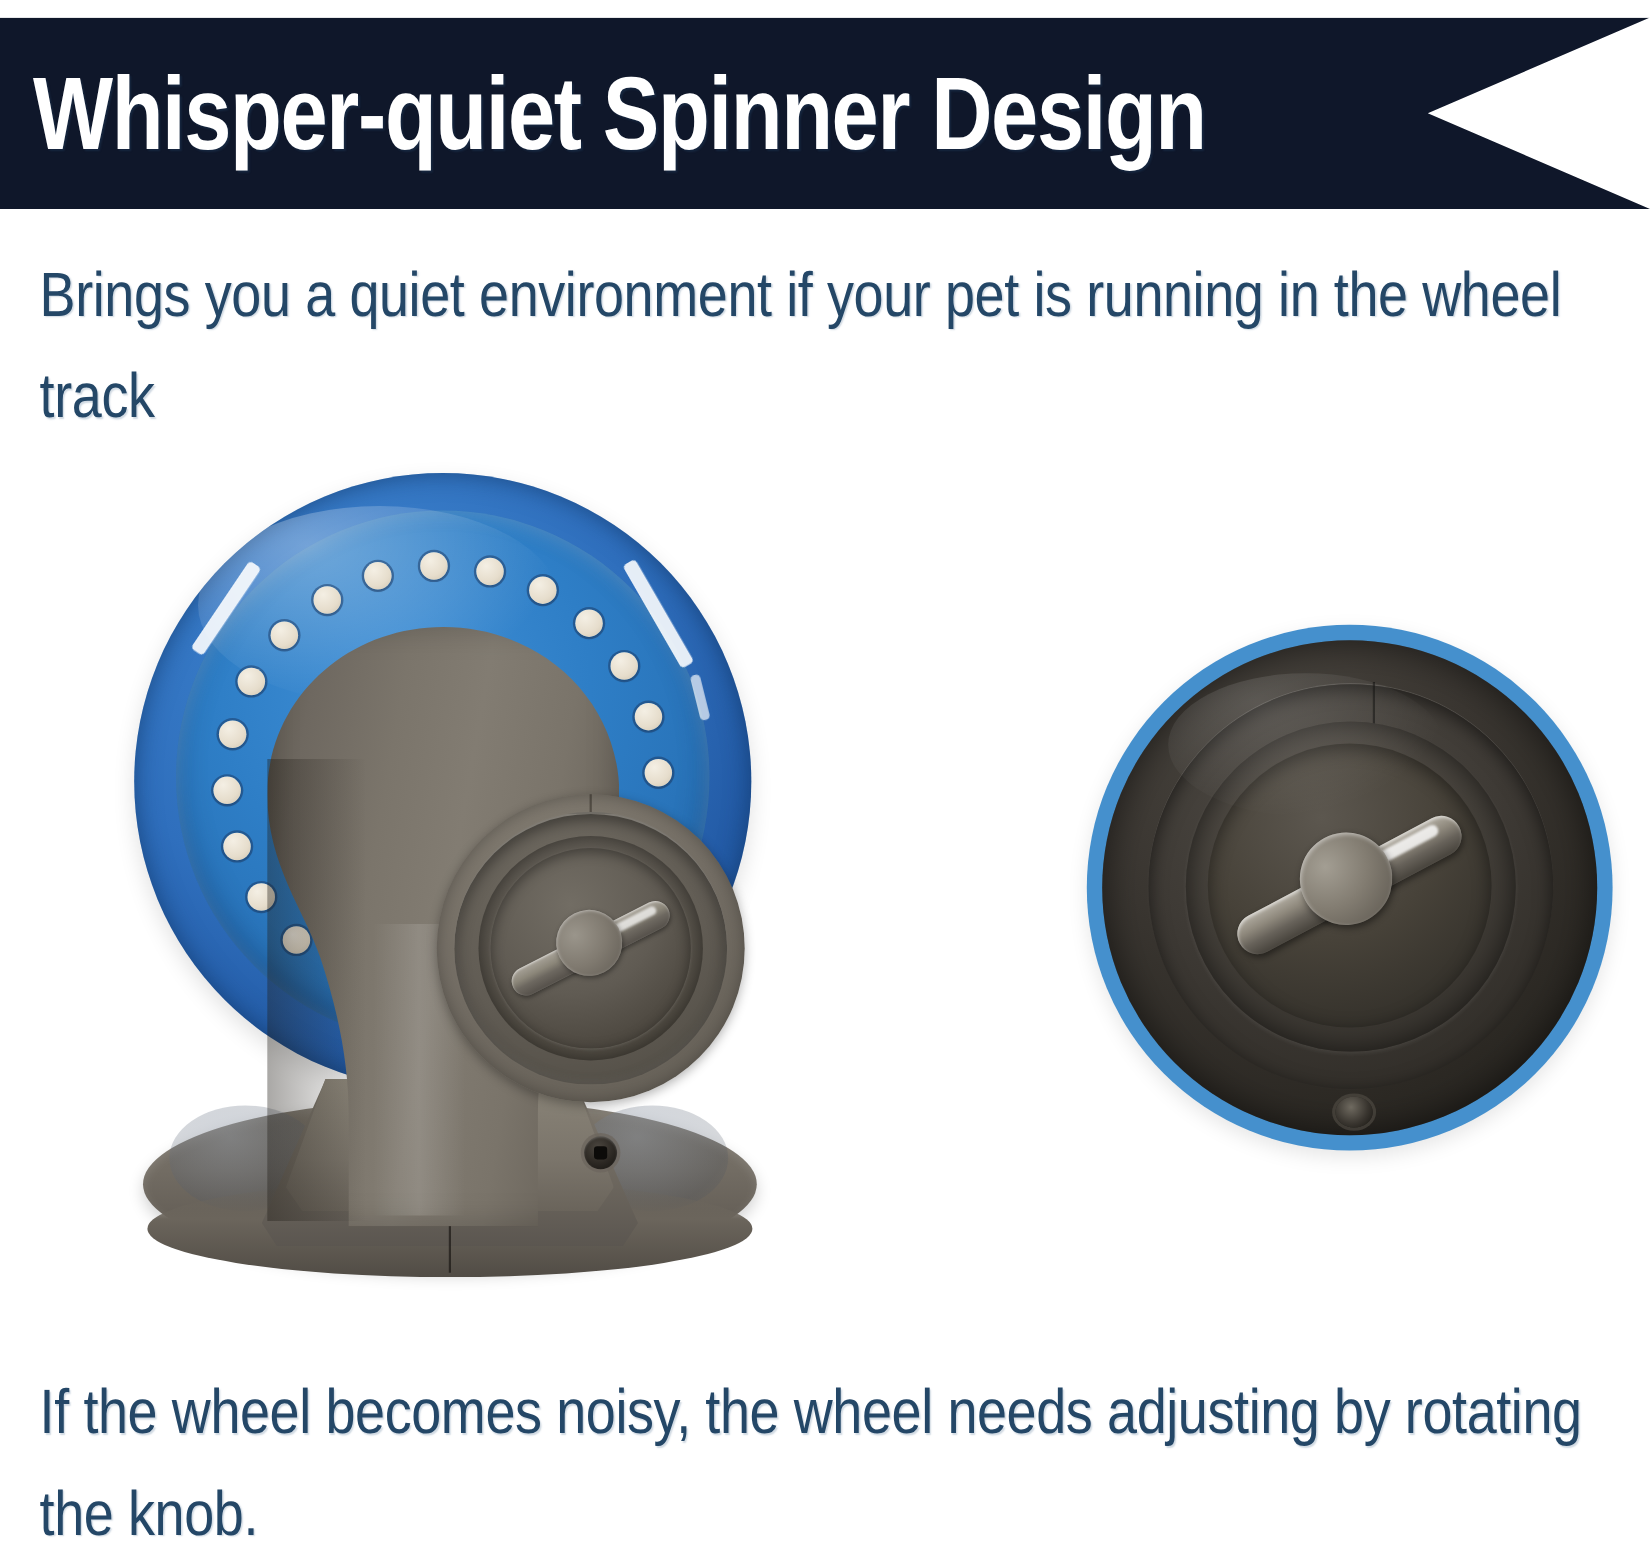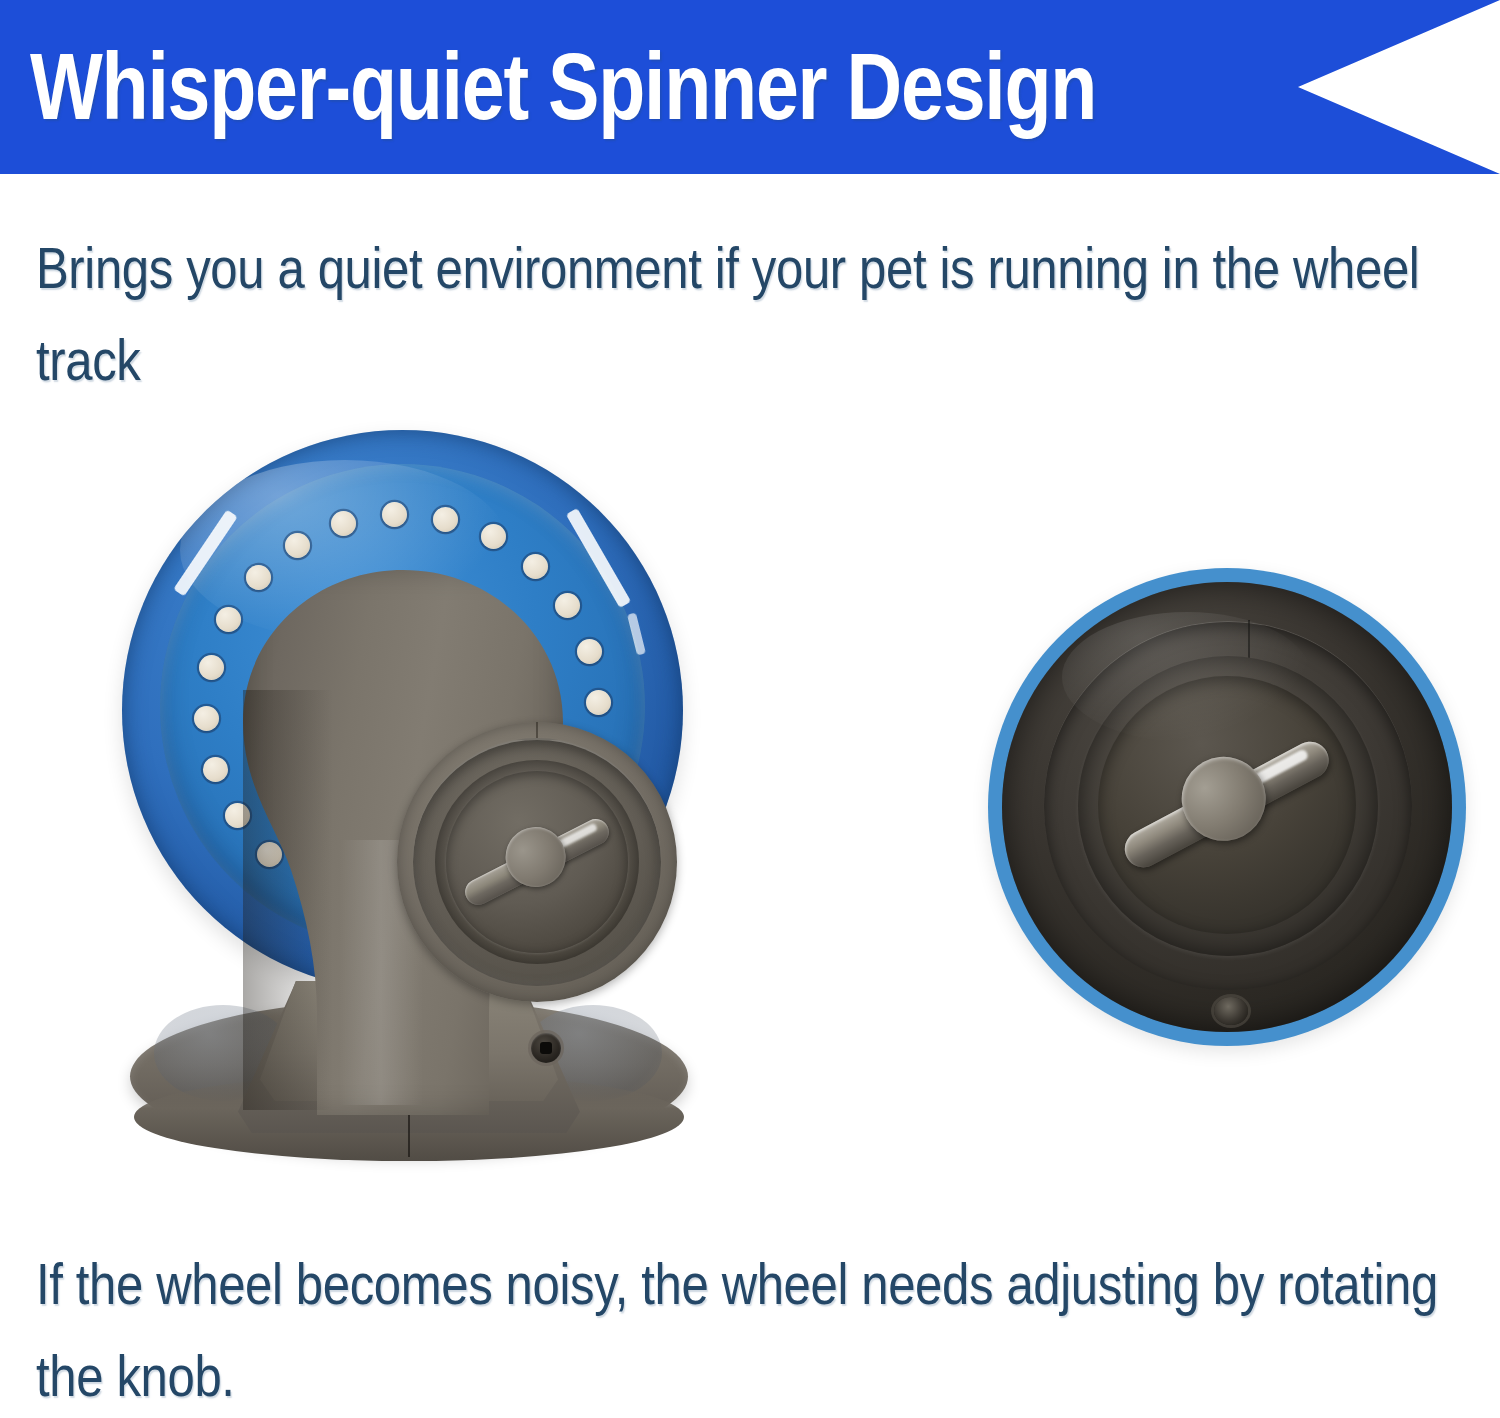--- a/index.html
+++ b/index.html
@@ -6,22 +6,22 @@
   html,body { background:#ffffff; }
   body {
     width:1500px; height:1418px;
     position:relative; overflow:hidden;
     font-family:"Liberation Sans", sans-serif;
     background:#ffffff;
   }
 
   
   #banner {
-    position:absolute; left:0; top:0; width:1500px; height:174px;
-    background:#1d4ed8;
+    position:absolute; left:0; top:16px; width:1500px; height:174px;
+    background:#0f172a;
     -webkit-clip-path: polygon(0 0, 1500px 0, 1500px 0,
         1298px 87px, 1500px 174px, 1500px 174px, 0 174px);
     clip-path: polygon(0 0, 1500px 0, 1500px 0,
         1298px 87px, 1500px 174px, 1500px 174px, 0 174px);
   }
   #banner-title {
     position:absolute; left:30px; top:16px;
     width:1260px; height:142px;
     display:flex; align-items:center;
     color:#ffffff;

